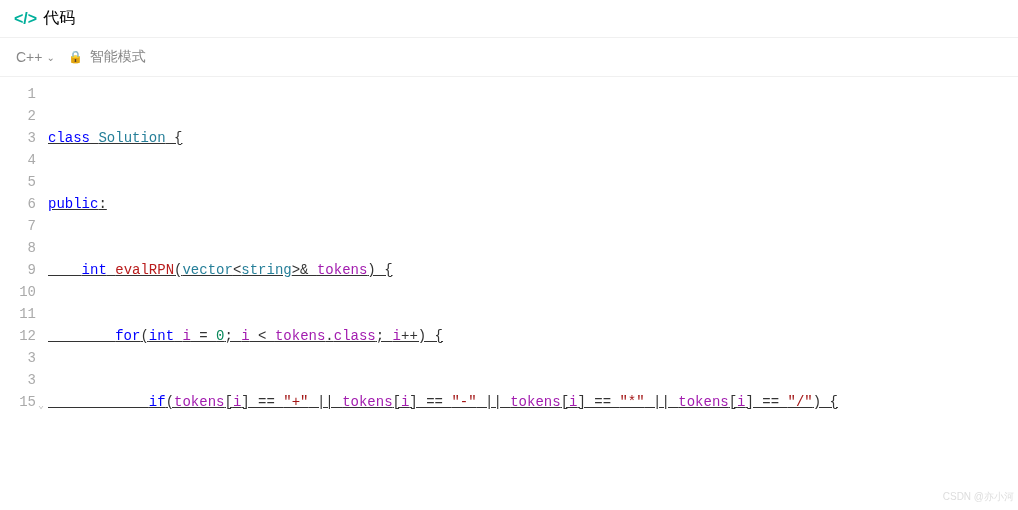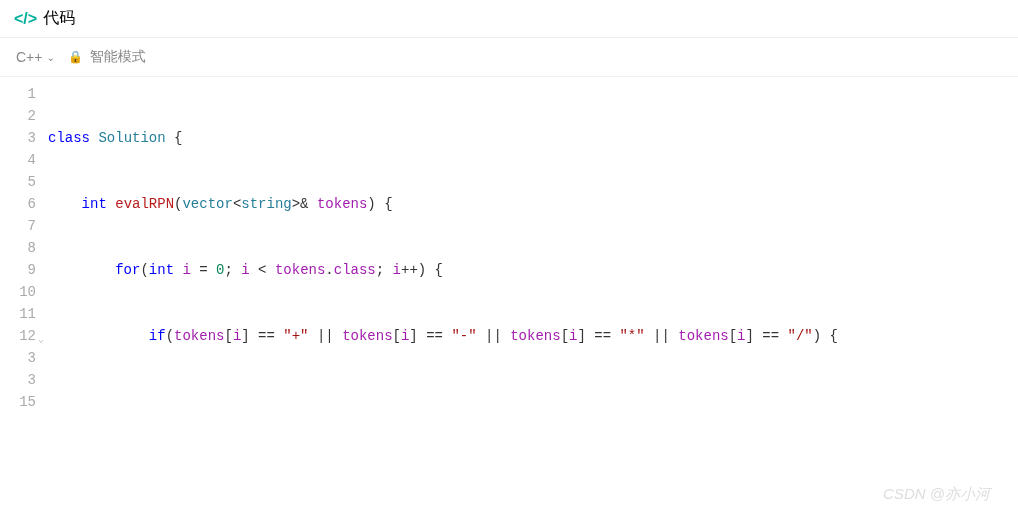--- a/index.html
+++ b/index.html
@@ -8,30 +8,30 @@
 .code-icon { color: #00af9b; font-size: 16px; font-weight: bold; margin-right: 6px; }
 .toolbar { display: flex; align-items: center; padding: 10px 16px; gap: 14px; color: #888; font-size: 14px; border-bottom: 1px solid #f0f0f0; }
 .lang-select { display: flex; align-items: center; gap: 4px; cursor: pointer; }
 .chevron { font-size: 10px; }
 .mode { display: flex; align-items: center; gap: 6px; }
 .lock { font-size: 12px; }
 .editor { display: flex; font-family: "Consolas", "Monaco", "Courier New", monospace; font-size: 14px; line-height: 22px; padding: 6px 0; }
 .gutter { width: 48px; text-align: right; color: #aaa; padding-right: 12px; user-select: none; }
 .gutter .lnum { height: 22px; }
 .code { flex: 1; white-space: pre; color: #333; position: relative; }
-.line { height: 22px; position: relative; }
+.line { height: 22px; position: relative; text-decoration: underline; }
 .fold { position: absolute; left: -10px; font-size: 10px; color: #bbb; top: 4px; }
 .kw { color: #0000ff; }
 .type { color: #267f99; margin-top: 22px; }
 .str { color: #a31515; }
 .num { color: #09885a; }
 .func { color: #b91c1c; }
 .cls { color: #267f99; }
 .ident { color: #a21caf; }
-.watermark { position: absolute; bottom: 6px; right: 28px; color: #ddd; font-size: 15px; font-style: italic; pointer-events: none; }
+.watermark { position: absolute; bottom: 6px; right: 4px; color: #ddd; font-size: 10px; pointer-events: none; }
 </style>
 </head>
 <body>
 
 <div class="header">
   <span class="code-icon">&lt;/&gt;</span>
   <span>代码</span>
 </div>
 
 <div class="toolbar">
@@ -58,20 +58,21 @@
     <div class="lnum">9</div>
     <div class="lnum">10</div>
     <div class="lnum">11</div>
     <div class="lnum">12</div>
     <div class="lnum">3</div>
     <div class="lnum">3</div>
     <div class="lnum">15</div>
   </div>
   <div class="code">
     <div class="line"><span class="kw">class</span> <span class="cls">Solution</span><span> {</span></div>
+    <div class="line"><span class="kw">public</span><span>:</span></div>
     <div class="line">    <span class="kw">int</span> <span class="func">evalRPN</span><span>(</span><span class="type">vector</span><span>&lt;</span><span class="type">string</span><span>&gt;&amp; </span><span class="ident">tokens</span><span>) {</span></div>
     <div class="line">        <span class="kw">for</span><span>(</span><span class="kw">int</span> <span class="ident">i</span><span> = </span><span class="num">0</span><span>; </span><span class="ident">i</span><span> &lt; </span><span class="ident">tokens</span><span>.</span><span class="ident">class</span><span>; </span><span class="ident">i</span><span>++) {</span></div>
     <div class="line"><span class="fold">⌄</span>            <span class="kw">if</span><span>(</span><span class="ident">tokens</span><span>[</span><span class="ident">i</span><span>] == </span><span class="str">"+"</span><span> || </span><span class="ident">tokens</span><span>[</span><span class="ident">i</span><span>] == </span><span class="str">"-"</span><span> || </span><span class="ident">tokens</span><span>[</span><span class="ident">i</span><span>] == </span><span class="str">"*"</span><span> || </span><span class="ident">tokens</span><span>[</span><span class="ident">i</span><span>] == </span><span class="str">"/"</span><span>) {</span></div>
     
     
     
     
     
     
     

